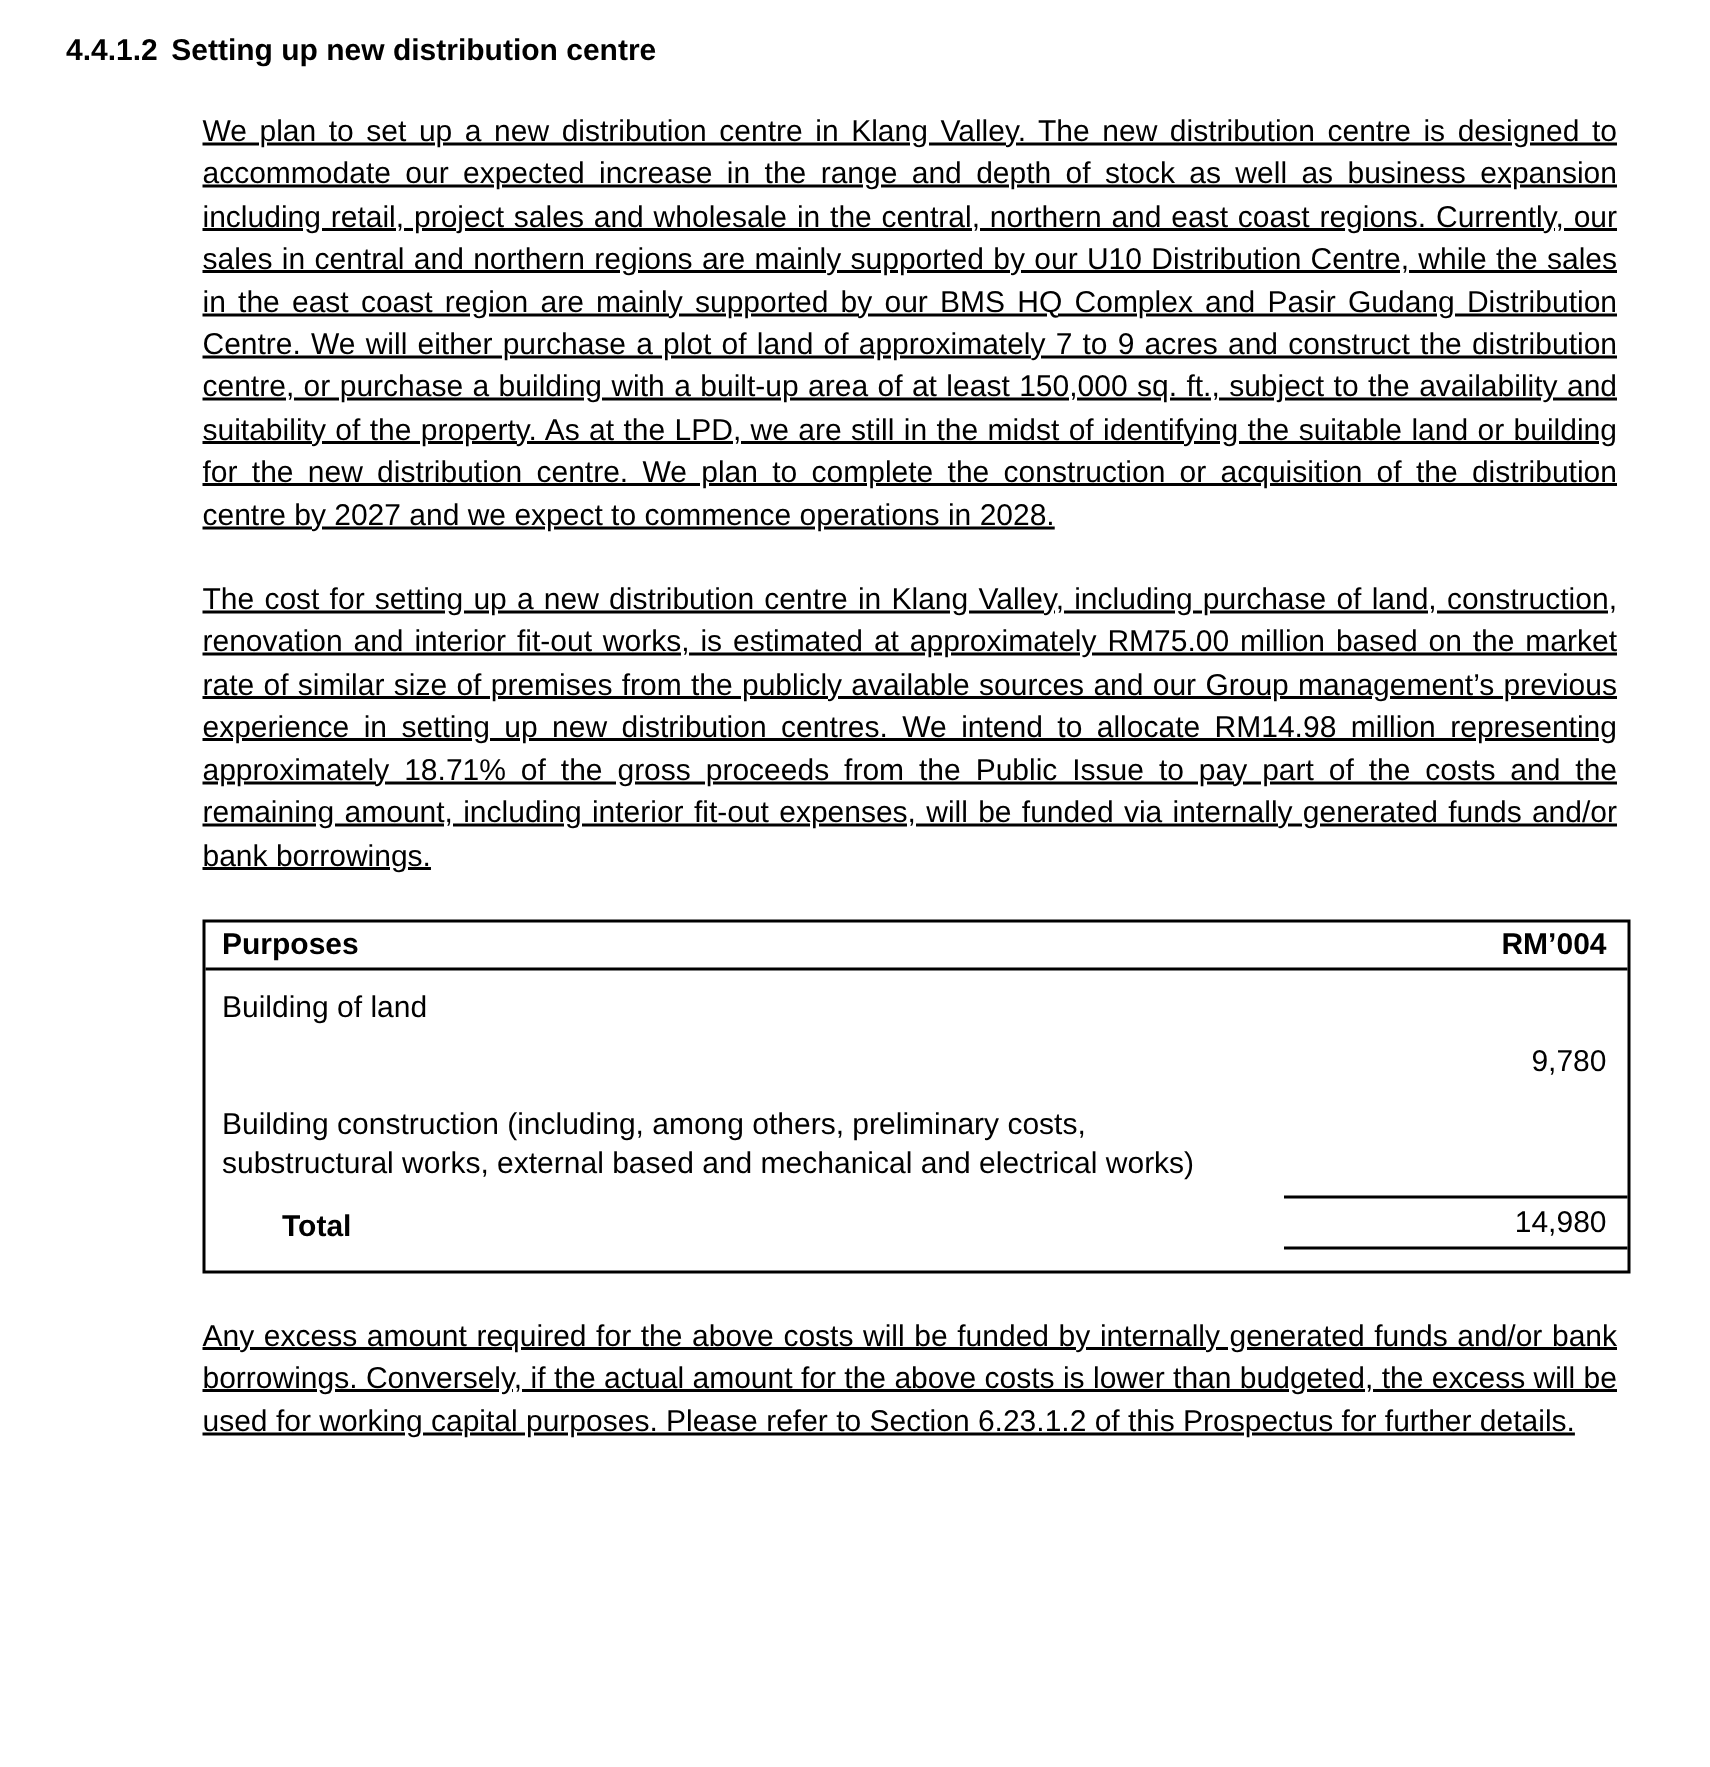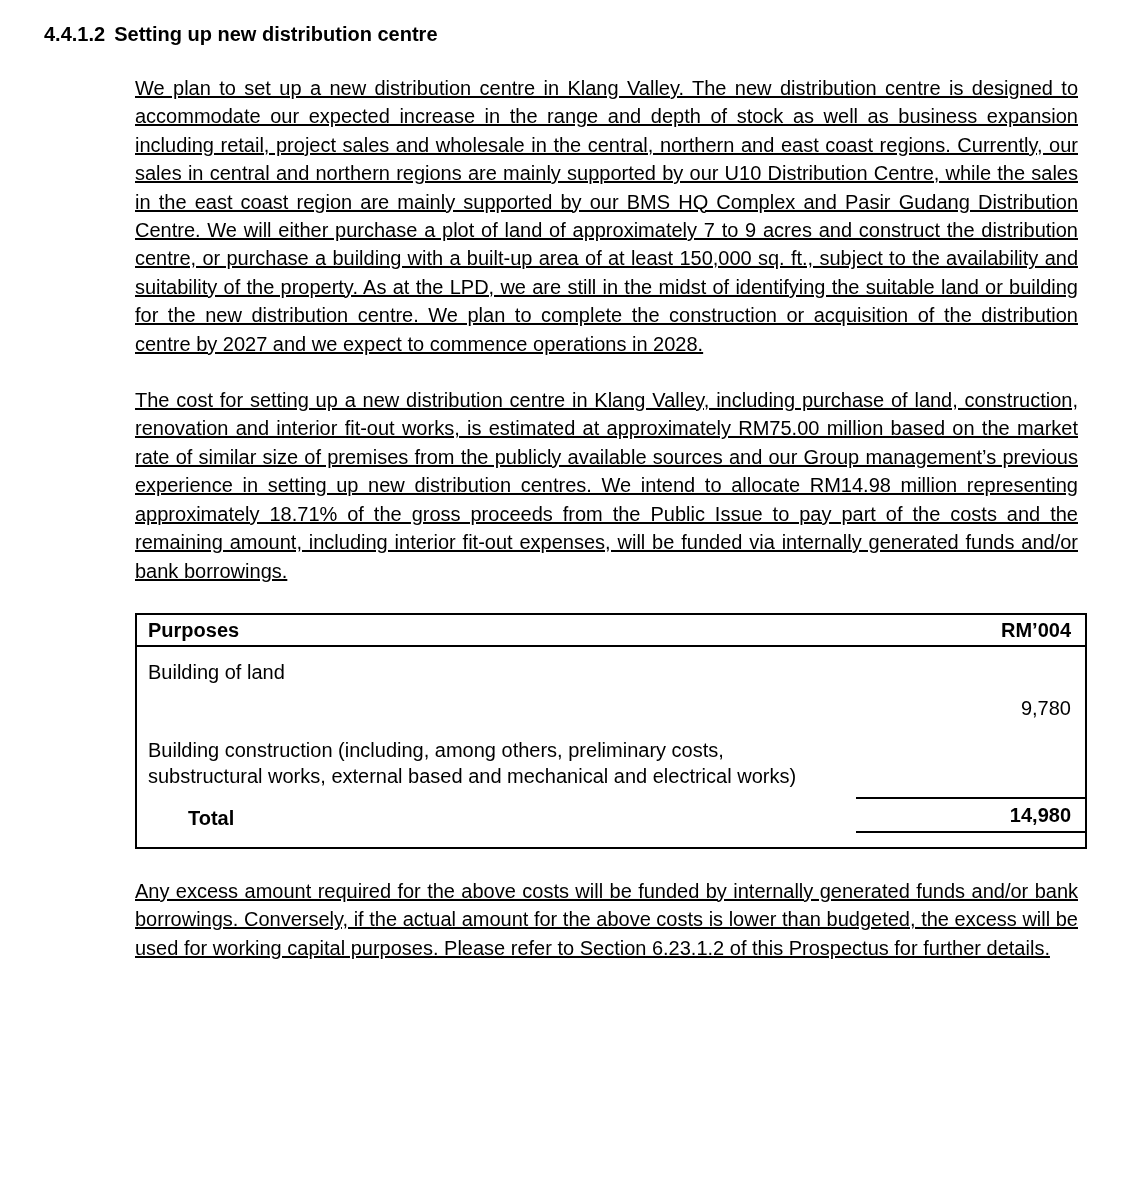--- a/index.html
+++ b/index.html
@@ -86,21 +86,21 @@
     font-weight: bold;
     padding-left: 11px;
     padding-top: 7px;
   }
   .t-total-amountbox {
     width: 229px;
     border-top: 2px solid #000000;
     border-bottom: 2px solid #000000;
     padding: 3px 14px 3px 0;
     text-align: right;
-    font-weight: bold;
+    font-weight: normal;
   }
   .t-bottom-spacer {
     height: 14px;
   }
 </style>
 </head>
 <body>
 
 <div class="page">
 

